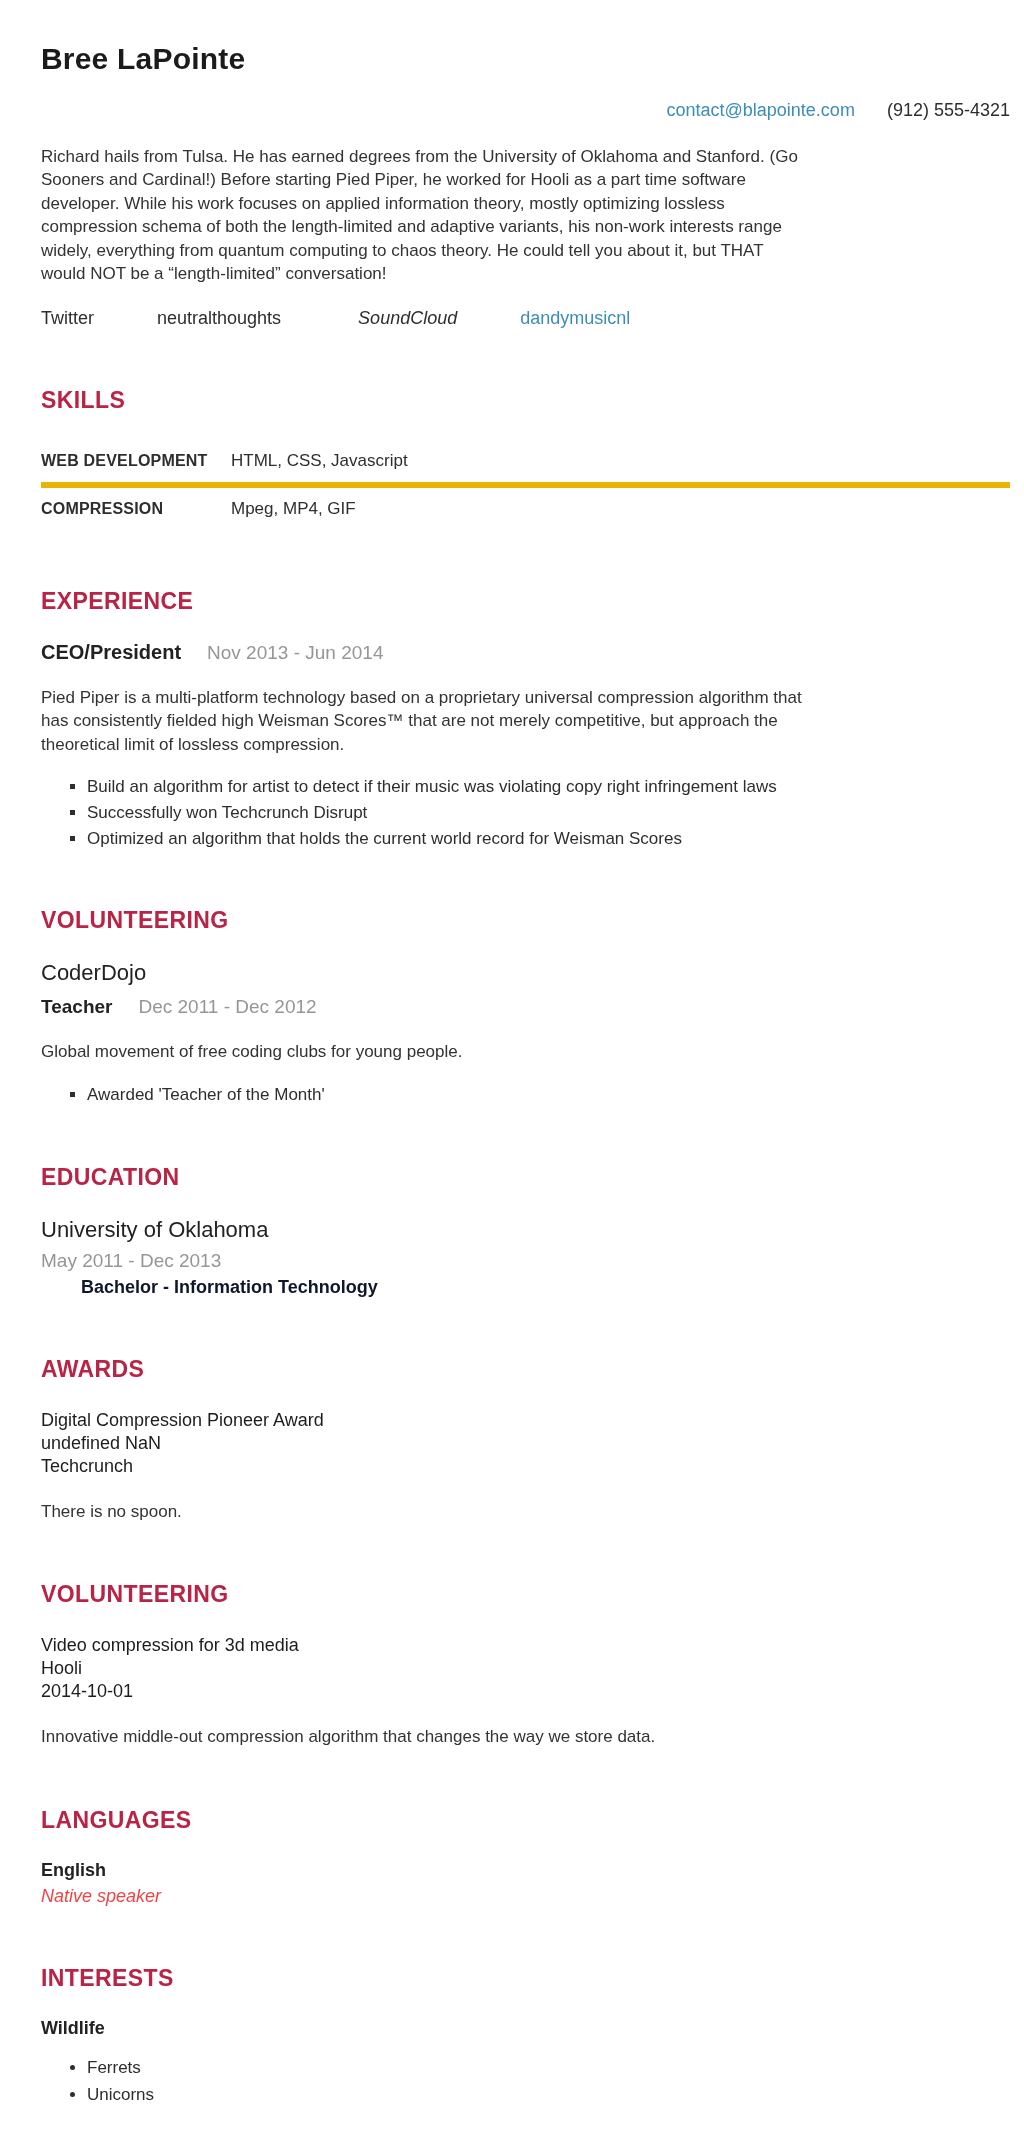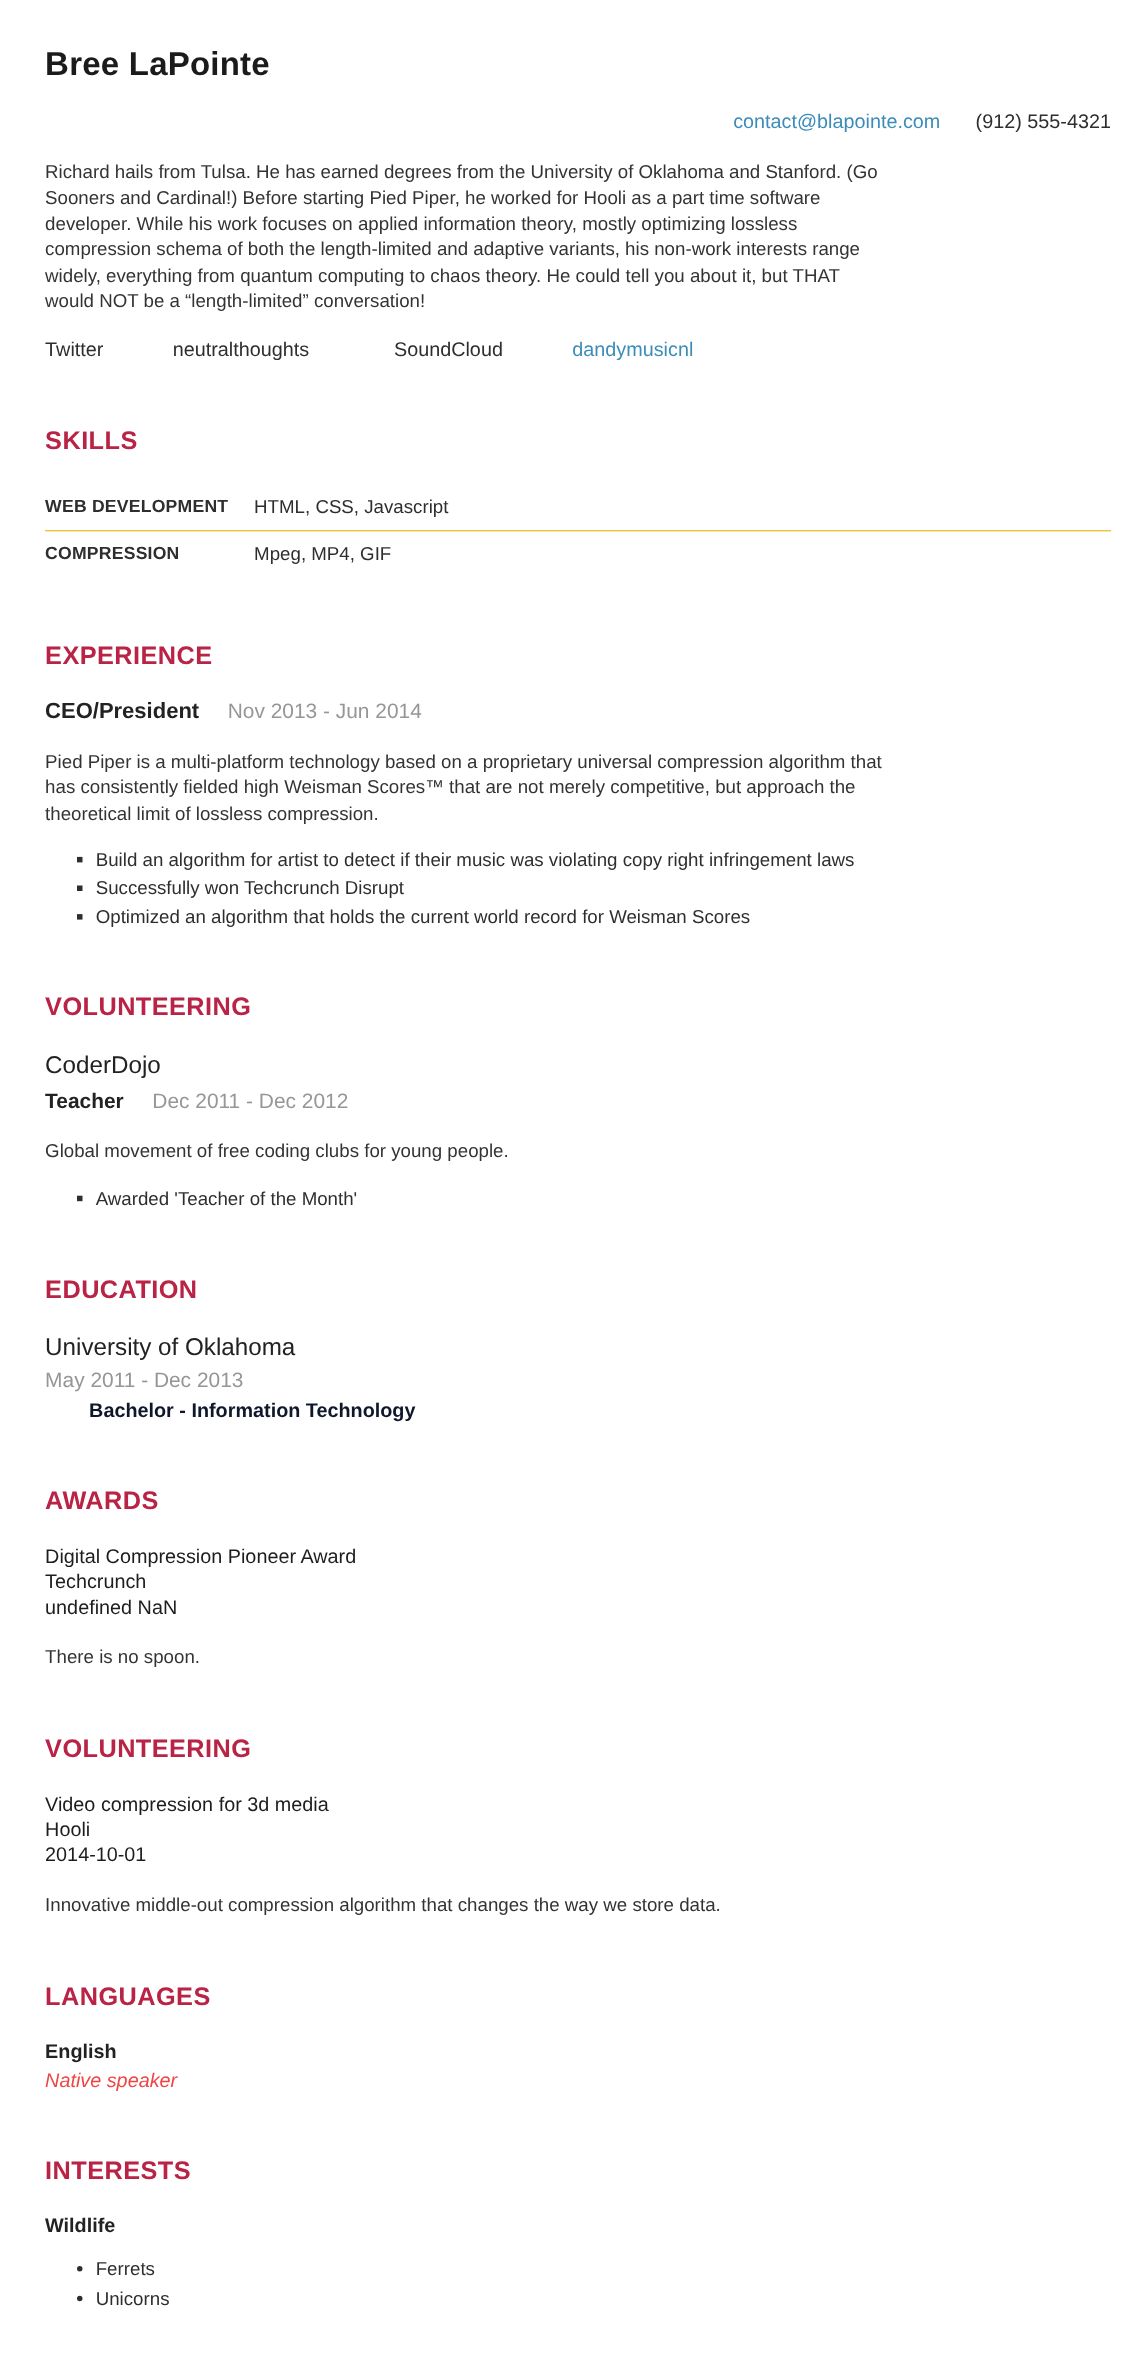--- a/index.html
+++ b/index.html
@@ -52,20 +52,21 @@
     align-items: baseline;
     font-size: 18px;
     gap: 45px;
   }
   .profiles .network {
     color: #2e2e2e;
     margin-right: 18px;
   }
   .profiles .network.second {
     margin-left: 32px;
+    font-style: italic;
   }
   .profiles .username {
     color: #2e2e2e;
   }
   .profiles a.username-link {
     color: #3c8cb9;
     text-decoration: none;
   }
   
   section {
@@ -85,21 +86,21 @@
     color: #222222;
   }
   
   .skill-row {
     display: grid;
     grid-template-columns: 190px 1fr;
     align-items: center;
     padding: 11px 0;
   }
   .skill-row.ruled {
-    border-bottom: 1px solid #eab308;
+    border-bottom: 6px solid #eab308;
   }
   .skill-name {
     font-size: 16px;
     font-weight: 700;
     color: #2e2e2e;
     letter-spacing: 0.2px;
   }
   .skill-keywords {
     font-size: 17px;
     color: #2e2e2e;
@@ -260,22 +261,22 @@
     <h2 class="section-heading">EDUCATION</h2>
     <h3 class="entry-title">University of Oklahoma</h3>
     <div class="edu-dates">May 2011 - Dec 2013</div>
     <div class="edu-degree">Bachelor - Information Technology</div>
   </section>
 
   <section>
     <h2 class="section-heading">AWARDS</h2>
     <div class="block-lines">
       <div>Digital Compression Pioneer Award</div>
+      <div>undefined NaN</div>
       <div>Techcrunch</div>
-      <div>undefined NaN</div>
     </div>
     <p class="desc">There is no spoon.</p>
   </section>
 
   <section>
     <h2 class="section-heading">VOLUNTEERING</h2>
     <div class="block-lines">
       <div>Video compression for 3d media</div>
       <div>Hooli</div>
       <div>2014-10-01</div>

